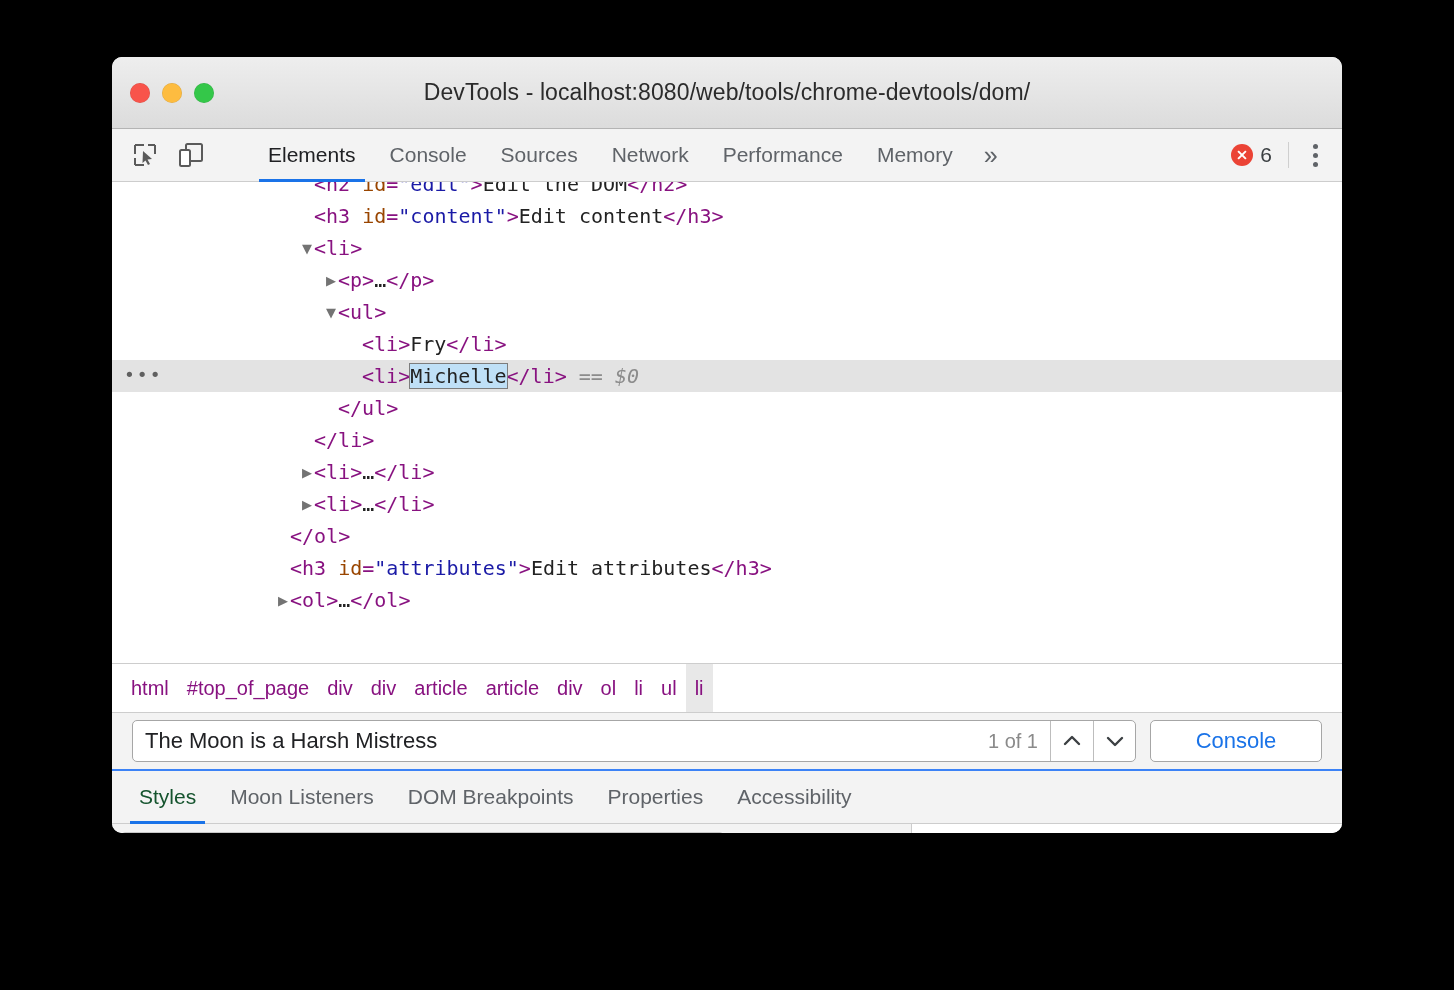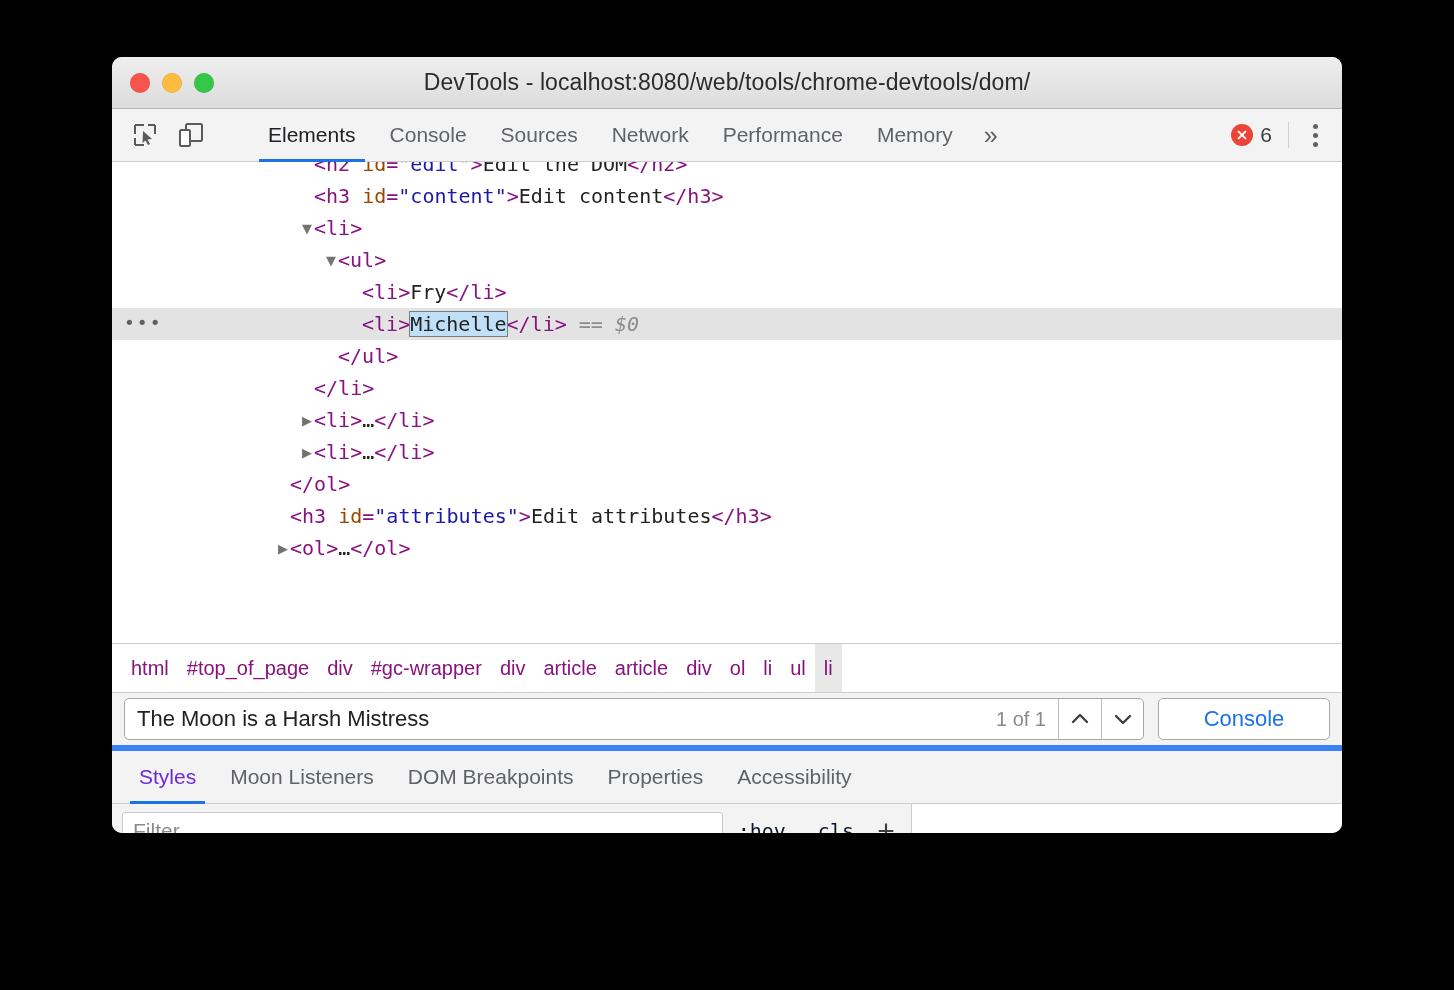--- a/index.html
+++ b/index.html
@@ -20,21 +20,21 @@
     width: 1230px;
     height: 776px;
     background: #ffffff;
     border-radius: 10px;
     overflow: hidden;
   }
 
   
   #titlebar {
     position: relative;
-    height: 52px;
+    height: 72px;
     background: linear-gradient(to bottom, #eeeeee 0%, #dcdcdc 100%);
     border-bottom: 1px solid #b4b4b4;
     display: flex;
     align-items: center;
     justify-content: center;
   }
   .traffic-lights {
     position: absolute;
     left: 18px;
     top: 50%;
@@ -214,23 +214,23 @@
     white-space: nowrap;
   }
   .crumb.active { background: #e8e8e8; }
 
   
   #searchbar {
     height: 58px;
     background: #f3f3f3;
     display: flex;
     align-items: center;
-    padding: 0 12px;
+    padding: 0 20px;
     gap: 14px;
-    border-bottom: 6px solid #3b82f6;
+    border-bottom: 2px solid #3b82f6;
   }
   .search-field {
     flex: 1;
     display: flex;
     align-items: stretch;
     height: 42px;
     background: #ffffff;
     border: 1px solid #a6a6a6;
     border-radius: 5px;
     overflow: hidden;
@@ -279,21 +279,21 @@
     padding-left: 10px;
   }
   .sb-tab {
     position: relative;
     display: flex; align-items: center;
     padding: 0 17px;
     font-size: 21px;
     color: #5f6368;
     white-space: nowrap;
   }
-  .sb-tab.active { color: #6d28d9; }
+  .sb-tab.active { color: #14532d; }
   .sb-tab.active::after {
     content: "";
     position: absolute;
     left: 8px; right: 8px; bottom: -1px;
     height: 3px;
     background: #1a73e8;
   }
 
   
   #styles-pane {
@@ -419,37 +419,37 @@
           <i></i>
           <i></i>
         </span>
     </div>
   </div>
 
   <div id="dom-tree">
       <div class="node-row" style="margin-top: -14px;"><span class="row-inner" style="margin-left: 188px;"><span class="tw none"></span><span class="punc">&lt;</span><span class="tag">h2</span><span class="txt"> </span><span class="attr">id</span><span class="punc">=</span><span class="val">"edit"</span><span class="punc">&gt;</span><span class="txt">Edit the DOM</span><span class="punc">&lt;/</span><span class="tag">h2</span><span class="punc">&gt;</span></span></div>
       <div class="node-row"><span class="row-inner" style="margin-left: 188px;"><span class="tw none"></span><span class="punc">&lt;</span><span class="tag">h3</span><span class="txt"> </span><span class="attr">id</span><span class="punc">=</span><span class="val">"content"</span><span class="punc">&gt;</span><span class="txt">Edit content</span><span class="punc">&lt;/</span><span class="tag">h3</span><span class="punc">&gt;</span></span></div>
       <div class="node-row"><span class="row-inner" style="margin-left: 188px;"><span class="tw open"></span><span class="punc">&lt;</span><span class="tag">li</span><span class="punc">&gt;</span></span></div>
+      <div class="node-row"><span class="row-inner" style="margin-left: 212px;"><span class="tw closed"></span><span class="punc">&lt;</span><span class="tag">p</span><span class="punc">&gt;</span><span class="txt">…</span><span class="punc">&lt;/</span><span class="tag">p</span><span class="punc">&gt;</span></span></div>
       <div class="node-row"><span class="row-inner" style="margin-left: 212px;"><span class="tw open"></span><span class="punc">&lt;</span><span class="tag">ul</span><span class="punc">&gt;</span></span></div>
       <div class="node-row"><span class="row-inner" style="margin-left: 236px;"><span class="tw none"></span><span class="punc">&lt;</span><span class="tag">li</span><span class="punc">&gt;</span><span class="txt">Fry</span><span class="punc">&lt;/</span><span class="tag">li</span><span class="punc">&gt;</span></span></div>
       <div class="node-row selected"><span class="ellipsis-btn">•••</span><span class="row-inner" style="margin-left: 236px;"><span class="tw none"></span><span class="punc">&lt;</span><span class="tag">li</span><span class="punc">&gt;</span><span class="ed-sel">Michelle</span><span class="punc">&lt;/</span><span class="tag">li</span><span class="punc">&gt;</span><span class="eq-gray"> == </span><span class="dollar">$0</span></span></div>
       <div class="node-row"><span class="row-inner" style="margin-left: 212px;"><span class="tw none"></span><span class="punc">&lt;/</span><span class="tag">ul</span><span class="punc">&gt;</span></span></div>
       <div class="node-row"><span class="row-inner" style="margin-left: 188px;"><span class="tw none"></span><span class="punc">&lt;/</span><span class="tag">li</span><span class="punc">&gt;</span></span></div>
       <div class="node-row"><span class="row-inner" style="margin-left: 188px;"><span class="tw closed"></span><span class="punc">&lt;</span><span class="tag">li</span><span class="punc">&gt;</span><span class="txt">…</span><span class="punc">&lt;/</span><span class="tag">li</span><span class="punc">&gt;</span></span></div>
       <div class="node-row"><span class="row-inner" style="margin-left: 188px;"><span class="tw closed"></span><span class="punc">&lt;</span><span class="tag">li</span><span class="punc">&gt;</span><span class="txt">…</span><span class="punc">&lt;/</span><span class="tag">li</span><span class="punc">&gt;</span></span></div>
       <div class="node-row"><span class="row-inner" style="margin-left: 164px;"><span class="tw none"></span><span class="punc">&lt;/</span><span class="tag">ol</span><span class="punc">&gt;</span></span></div>
       <div class="node-row"><span class="row-inner" style="margin-left: 164px;"><span class="tw none"></span><span class="punc">&lt;</span><span class="tag">h3</span><span class="txt"> </span><span class="attr">id</span><span class="punc">=</span><span class="val">"attributes"</span><span class="punc">&gt;</span><span class="txt">Edit attributes</span><span class="punc">&lt;/</span><span class="tag">h3</span><span class="punc">&gt;</span></span></div>
       <div class="node-row"><span class="row-inner" style="margin-left: 164px;"><span class="tw closed"></span><span class="punc">&lt;</span><span class="tag">ol</span><span class="punc">&gt;</span><span class="txt">…</span><span class="punc">&lt;/</span><span class="tag">ol</span><span class="punc">&gt;</span></span></div>
     </div>
 
   <div id="breadcrumb">
       <span class="crumb">html</span>
       <span class="crumb">#top_of_page</span>
       <span class="crumb">div</span>
-      <span class="crumb">#gc-wrapper</span>
       <span class="crumb">div</span>
       <span class="crumb">article</span>
       <span class="crumb">article</span>
       <span class="crumb">div</span>
       <span class="crumb">ol</span>
       <span class="crumb">li</span>
       <span class="crumb">ul</span>
       <span class="crumb active">li</span>
     </div>
 

